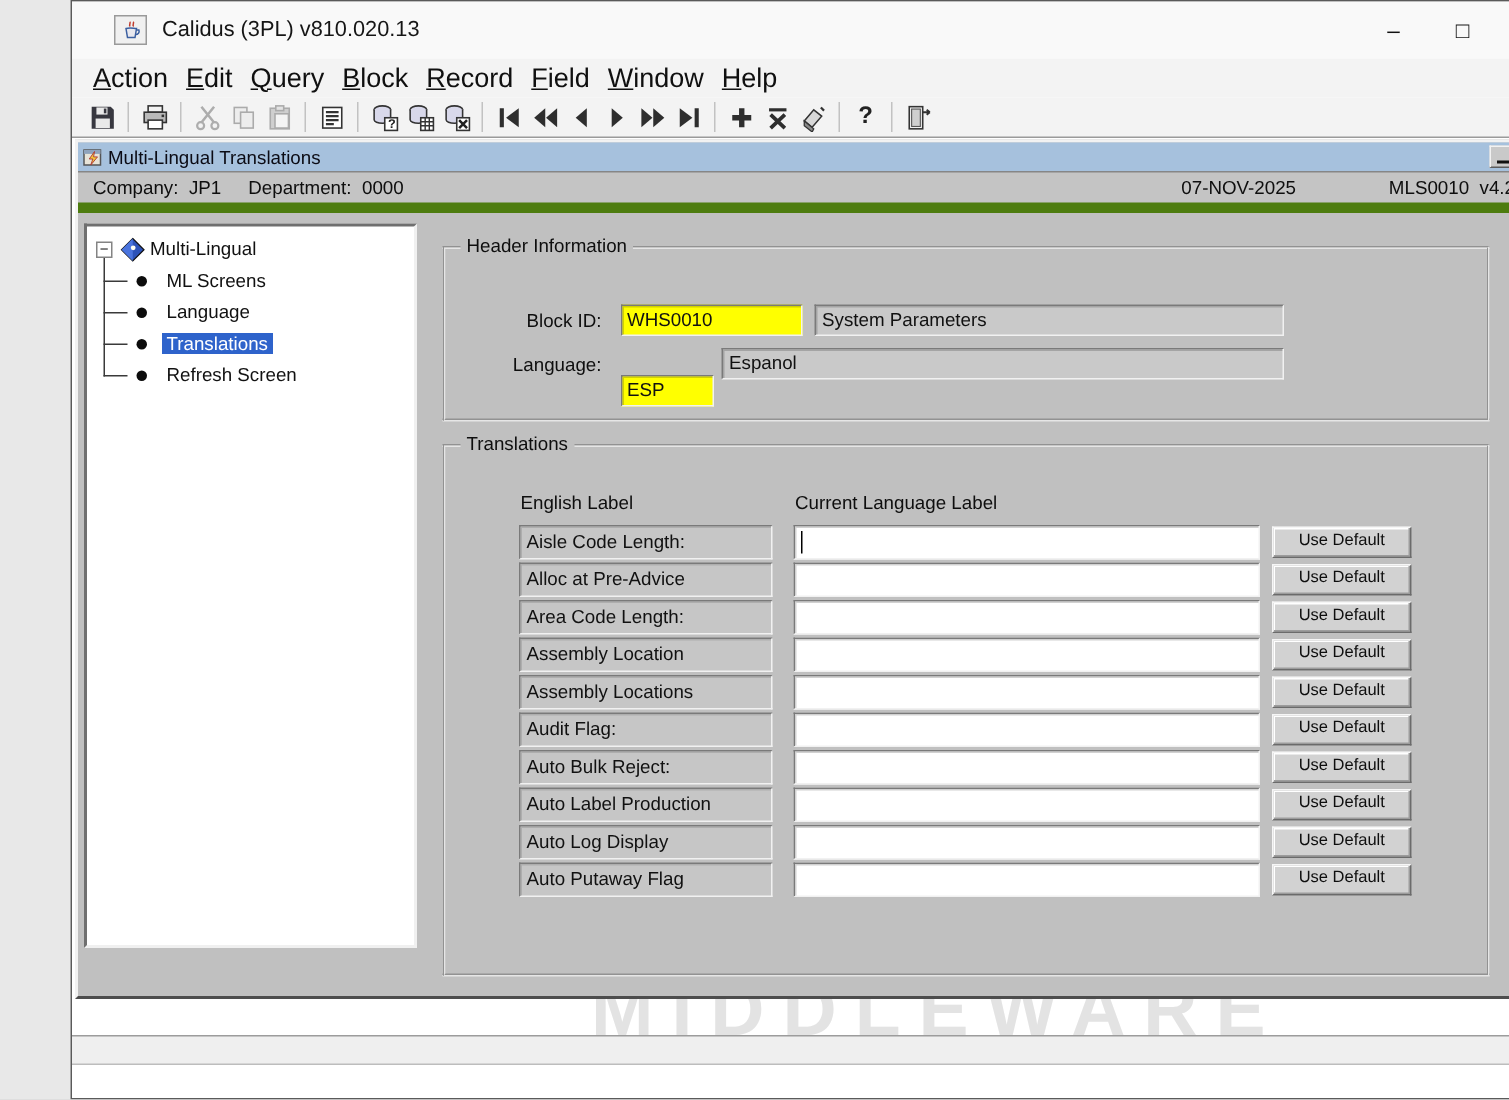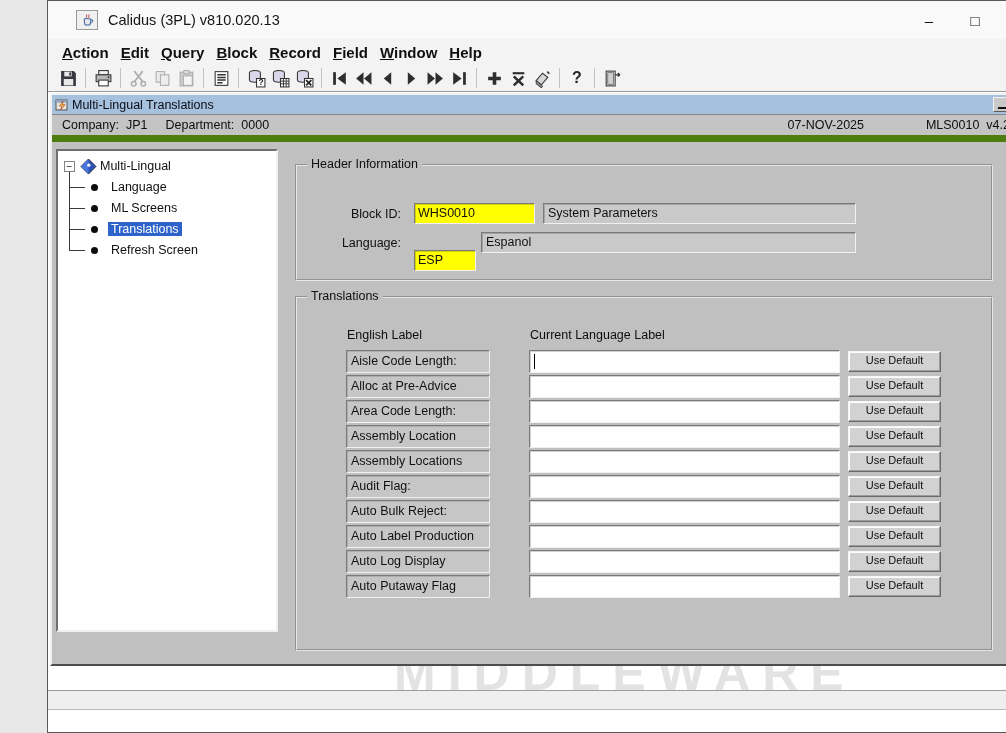--- a/index.html
+++ b/index.html
@@ -10,21 +10,21 @@
   
   .titlebar { position:absolute; left:0; top:0; width:100%; height:38px; background:#f9f9f9; display:flex; align-items:center; }
   .app-icon { width:22px; height:20px; margin-left:28px; border:1px solid #9a9a9a; background:#f0f0f0; display:flex; align-items:center; justify-content:center; }
   .app-title { margin-left:10px; font-size:14.5px; color:#151515; }
   .win-controls { margin-left:auto; display:flex; height:100%; }
   .win-btn { width:46px; height:100%; display:flex; align-items:center; justify-content:center; font-size:15px; color:#111; }
   .win-btn.close { margin-right:8px; font-size:17px; }
 
   
   .menubar { position:absolute; left:0; top:38px; width:100%; height:26px; background:#f3f3f3; display:flex; align-items:center; padding-left:8px; }
-  .menu-item { display:inline-block; font-size:15px; color:#101010; padding:3px 6px;font-weight:bold; }
+  .menu-item { display:inline-block; font-size:18px; color:#101010; padding:3px 6px; }
   .menu-item::first-letter { text-decoration:underline; }
 
   
   .toolbar { position:absolute; left:0; top:64px; width:100%; height:27px; background:#f3f3f3; border-bottom:1px solid #9a9a9a; display:flex; align-items:center; padding-left:8px; }
   .tbtn { width:24px; height:22px; display:flex; align-items:center; justify-content:center; }
   .tsep { width:1px; height:20px; background:#c2c2c2; margin:0 5px; }
   .help-glyph { font-size:16px; font-weight:bold; color:#222; }
 
   
   .mdi { position:absolute; left:0; top:91px; width:1006px; height:598px; background:#ffffff; overflow:hidden; }
@@ -63,21 +63,21 @@
   .gb-trans { left:243px; top:154px; width:698px; height:355px; }
 
   .sunken { border:1px solid; border-color:#7a7a7a #f1f1f1 #f1f1f1 #7a7a7a; box-shadow:inset 1px 1px 0 rgba(0,0,0,0.18); }
   .field-label { position:absolute; font-size:12.5px; color:#0e0e0e; text-align:right; }
   .yellow-field { position:absolute; height:21px; background:#ffff00; font-size:12.5px; color:#111; padding:2px 3px; }
   .display-field { position:absolute; height:21px; background:#c9c9c9; font-size:12.5px; color:#111; padding:2px 4px; }
 
   .col-head { position:absolute; font-size:12.5px; color:#0e0e0e; }
   .trans-rows { position:absolute; left:0; top:52px; width:100%; }
   .trans-row { position:relative; height:25px; }
-  .cell-label { position:absolute; left:49px; top:0; width:144px; height:23px; background:#c6c6c6; font-size:12.5px; color:#111; padding:3px 4px; border:1px solid; border-color:#7a7a7a #f1f1f1 #f1f1f1 #7a7a7a; box-shadow:inset 1px 1px 0 rgba(0,0,0,0.12); white-space:nowrap; overflow:hidden; }
+  .cell-label { position:absolute; left:49px; top:0; width:169px; height:23px; background:#c6c6c6; font-size:12.5px; color:#111; padding:3px 4px; border:1px solid; border-color:#7a7a7a #f1f1f1 #f1f1f1 #7a7a7a; box-shadow:inset 1px 1px 0 rgba(0,0,0,0.12); white-space:nowrap; overflow:hidden; }
   .cell-input { position:absolute; left:232px; top:0; width:311px; height:23px; background:#ffffff; font-size:12.5px; padding:3px 4px; }
   .caret { position:absolute; left:4px; top:3px; width:1px; height:15px; background:#000; }
   .btn-default { position:absolute; left:551px; top:1px; width:93px; height:21px; background:#d2d2d2; border:1px solid; border-color:#f6f6f6 #6b6b6b #6b6b6b #f6f6f6; box-shadow:inset -1px -1px 0 #9c9c9c, inset 1px 1px 0 #ffffff; font-size:11px; color:#0e0e0e; text-align:center; padding-top:2px; }
 
   
   .message-line { position:absolute; left:0; top:689px; width:100%; height:20px; background:#efefef; border-top:1px solid #9c9c9c; border-bottom:1px solid #bdbdbd; }
   .status-row { position:absolute; left:0; top:709px; width:100%; height:24px; background:#f0f0f0; display:flex; font-size:12px; color:#111; }
   .status-cell { height:100%; border-right:1px solid #b5b5b5; display:flex; align-items:center; padding:0 6px; }
   .status-cell.ralign { justify-content:flex-end; }
   svg { display:block; }
@@ -301,27 +301,27 @@
             </svg>
             <span class="tree-root-label">Multi-Lingual</span>
           </div>
           <div class="tree-children">
             <div class="tree-vline"></div>
             <div>
 
                 <div class="tree-child">
                   <div class="tree-stub"></div>
                   <div class="tree-bullet"></div>
-                  <span class="tree-child-label">Language</span>
+                  <span class="tree-child-label">ML Screens</span>
                 </div>
 
                 <div class="tree-child">
                   <div class="tree-stub"></div>
                   <div class="tree-bullet"></div>
-                  <span class="tree-child-label">ML Screens</span>
+                  <span class="tree-child-label">Language</span>
                 </div>
 
                 <div class="tree-child">
                   <div class="tree-stub"></div>
                   <div class="tree-bullet"></div>
                   <span class="tree-child-label selected">Translations</span>
                 </div>
 
                 <div class="tree-child">
                   <div class="tree-stub"></div>

